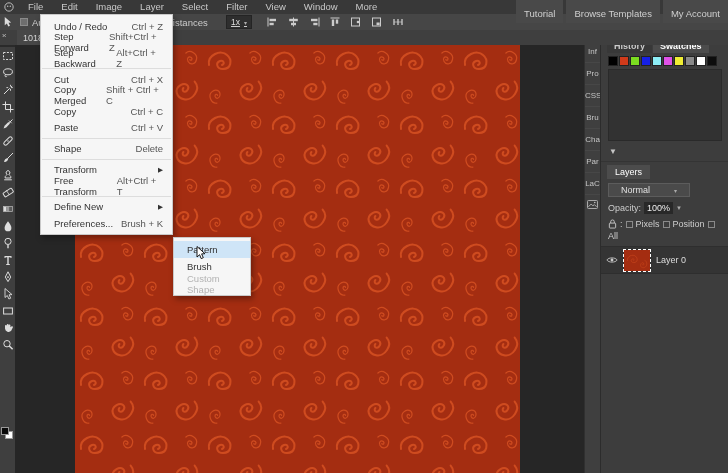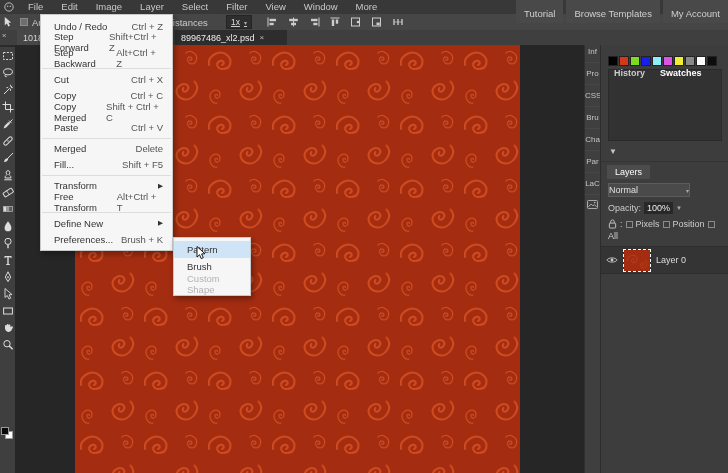--- a/index.html
+++ b/index.html
@@ -48,28 +48,28 @@
   .canvas { position:absolute; left:75px; top:45px; width:445px; height:428px; z-index:5; }
   
   .rstrip { position:absolute; left:584px; top:30px; width:16px; bottom:0; background:#3f3f3f; border-left:1px solid #303030; z-index:20; font-size:8px; }
   .rstrip-chev { text-align:center; color:#aaa; font-size:7px; letter-spacing:-1px; padding:1px 0 3px; }
   .rs-item { height:22px; line-height:22px; text-align:center; color:#c5c5c5; border-bottom:1px solid #474747; }
   .rs-icon { display:block; margin:5px auto; }
   
   .rpanel { position:absolute; left:600px; top:30px; width:128px; bottom:0; background:#3d3d3d; border-left:1px solid #2c2c2c; z-index:20; font-size:9px; }
   .rp-chev { text-align:center; color:#aaa; font-size:7px; letter-spacing:-1px; height:8px; line-height:8px; }
   .ptabs { display:flex; gap:1px; padding:0 0 0 6px; height:14px; margin-top:1px; }
-  .ptab { padding:0 7px; line-height:14px; color:#ccc; background:#383838; font-weight:bold; font-size:9px;margin-top:27px; }
+  .ptab { padding:0 7px; line-height:14px; color:#ccc; background:#383838; font-weight:bold; font-size:9px; }
   .ptab.active { background:#4c4c4c; color:#fff; }
   .swatchrow { display:flex; gap:1px; padding:3px 0 2px 7px; }
   .swatch { width:10px; height:10px; border:1px solid #222; }
   .well { margin:1px 6px 0 7px; height:72px; background:#323232; border:1px solid #2a2a2a; }
   .disclose { padding:6px 0 5px 8px; color:#c5c5c5; font-size:8px; border-bottom:1px solid #343434; }
   .layers-tab { display:inline-block; margin:3px 0 0 6px; padding:0 8px; line-height:14px; background:#4c4c4c; color:#fff; font-weight:normal; font-size:9px; }
-  .blend-select { margin:4px 0 0 7px; width:82px; height:14px; background:#4a4a4a; border:1px solid #5c5c5c; color:#e0e0e0; display:flex; align-items:center; justify-content:space-between; padding:0 0; font-size:9px; }
+  .blend-select { margin:4px 0 0 7px; width:82px; height:14px; background:#4a4a4a; border:1px solid #5c5c5c; color:#e0e0e0; display:flex; align-items:center; justify-content:space-between; padding:0 12px; font-size:9px; }
   .opacity-row { display:flex; align-items:center; gap:3px; margin:5px 0 0 7px; color:#ccc; }
   .opacity-val { background:#282828; padding:0 3px; line-height:12px; color:#eee; }
   .lock-row { display:flex; align-items:center; gap:3px; margin:5px 0 0 7px; color:#ccc; flex-wrap:wrap; width:116px; row-gap:2px; }
   .lcbx { width:7px; height:7px; border:1px solid #8a8a8a; background:#3d3d3d; display:inline-block; }
   .layer-row { margin-top:5px; height:28px; background:#343434; display:flex; align-items:center; gap:6px; padding-left:5px; border-top:1px solid #2e2e2e; border-bottom:1px solid #2e2e2e; }
   .thumb { width:26px; height:21px; outline:1.5px dashed #fff; position:relative; }
   .layer-name { color:#ddd;text-align:center; }
   
   .menu {
     position:absolute; left:40px; top:14px; width:133px; background:#f6f6f6;
@@ -184,24 +184,20 @@
   </div>
 
   <div class="tabrow">
     <span class="chevrons">›‹</span>
     <span class="doc-tab tab1">
       <span>10181</span>
       <span style="flex:1"></span>
       <span class="tab-dirty">*</span>
       <span class="tab-close">×</span>
     </span>
-    <span class="doc-tab tab2">
-      <span>89967486_xl2.psd</span>
-      <span class="tab-close">×</span>
-    </span>
   </div>
 
   <div class="toolstrip">
     <div id="tools">
         <div class="tool sel">
           <svg viewBox="0 0 12 12">
             <path d="M3,0.5 L3,9.5 L5.3,7.5 L6.9,11 L8.7,10.2 L7.1,6.8 L10,6.6 Z" fill="#ddd"></path>
           </svg>
         </div>
         <div class="tool">
@@ -408,39 +404,35 @@
       <div class="menu-item">
         <span>Step Backward</span>
         <span class="shortcut">Alt+Ctrl + Z</span>
       </div>
       <div class="menu-sep"></div>
       <div class="menu-item">
         <span>Cut</span>
         <span class="shortcut">Ctrl + X</span>
       </div>
       <div class="menu-item">
+        <span>Copy Merged</span>
+        <span class="shortcut">Shift + Ctrl + C</span>
+      </div>
+      <div class="menu-item">
         <span>Copy</span>
         <span class="shortcut">Ctrl + C</span>
       </div>
       <div class="menu-item">
-        <span>Copy Merged</span>
-        <span class="shortcut">Shift + Ctrl + C</span>
-      </div>
-      <div class="menu-item">
         <span>Paste</span>
         <span class="shortcut">Ctrl + V</span>
       </div>
       <div class="menu-sep"></div>
       <div class="menu-item">
-        <span>Merged</span>
+        <span>Shape</span>
         <span class="shortcut">Delete</span>
-      </div>
-      <div class="menu-item">
-        <span>Fill...</span>
-        <span class="shortcut">Shift + F5</span>
       </div>
       <div class="menu-sep"></div>
       <div class="menu-item">
         <span>Transform</span>
         <span class="sub-arrow">▶</span>
       </div>
       <div class="menu-item">
         <span>Free Transform</span>
         <span class="shortcut">Alt+Ctrl + T</span>
       </div>

